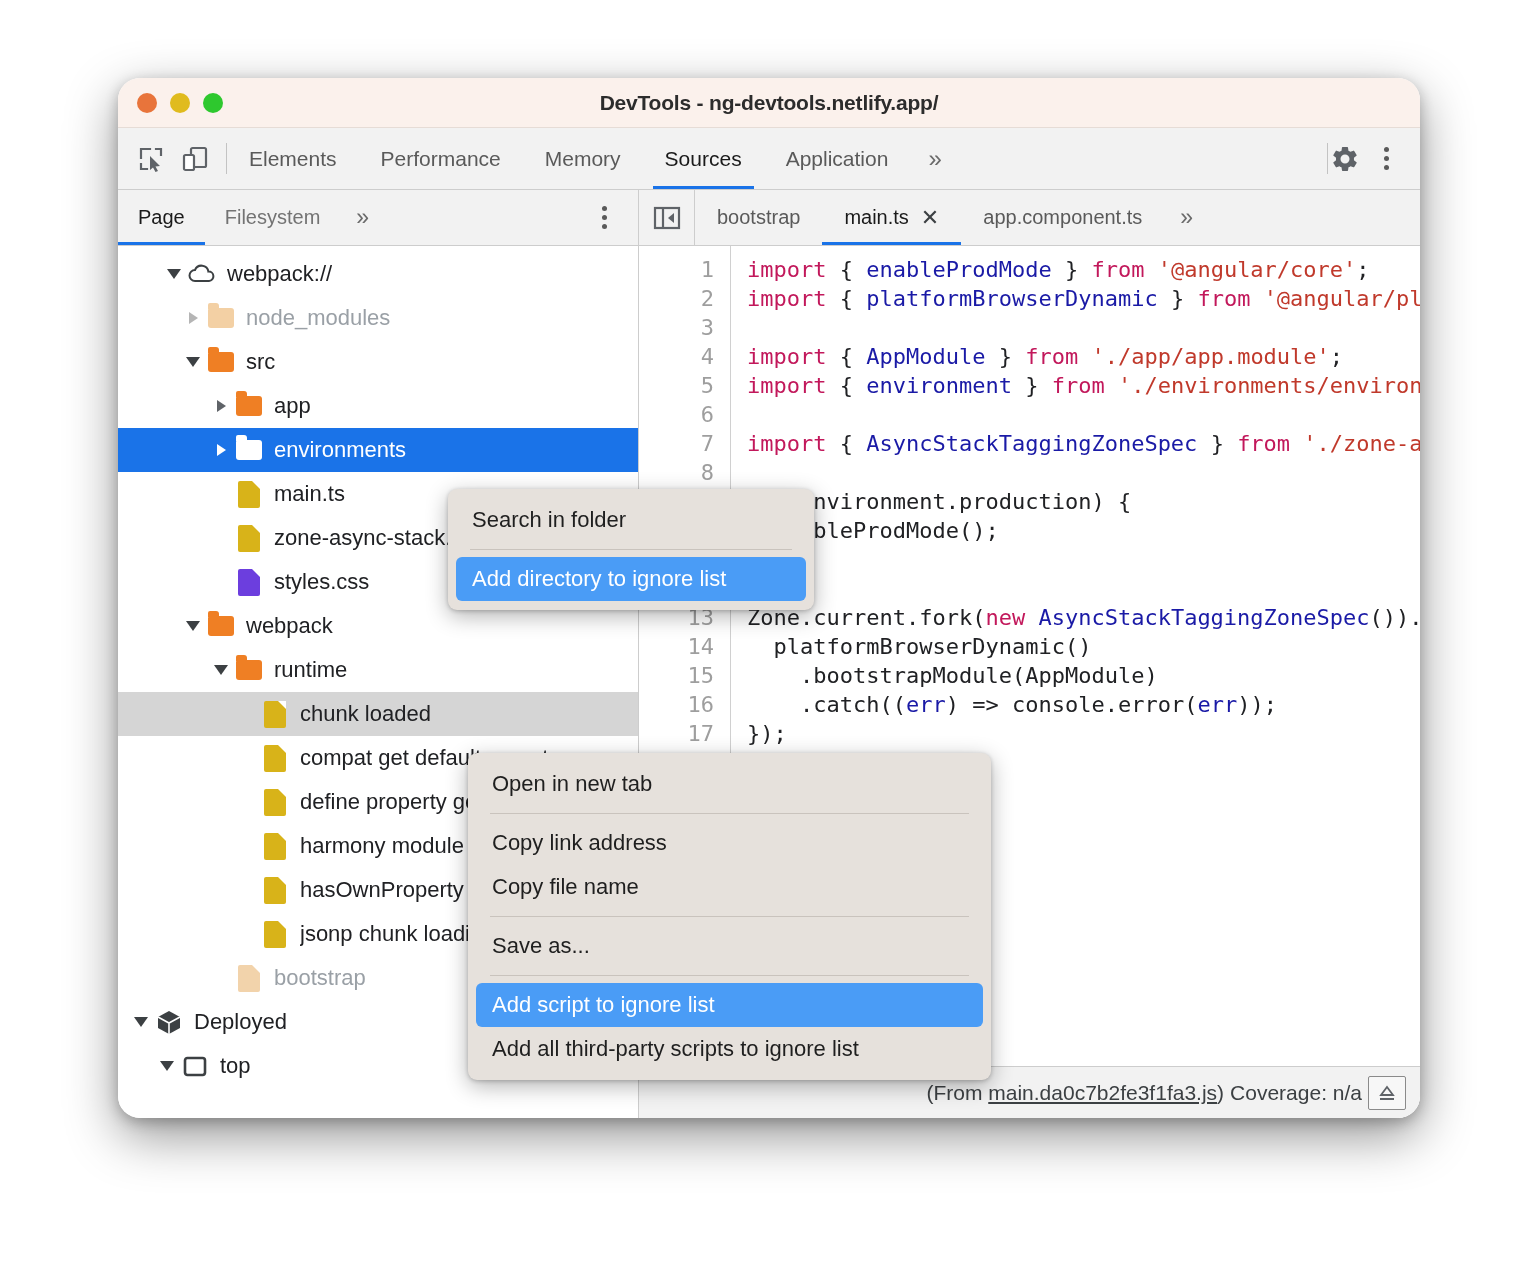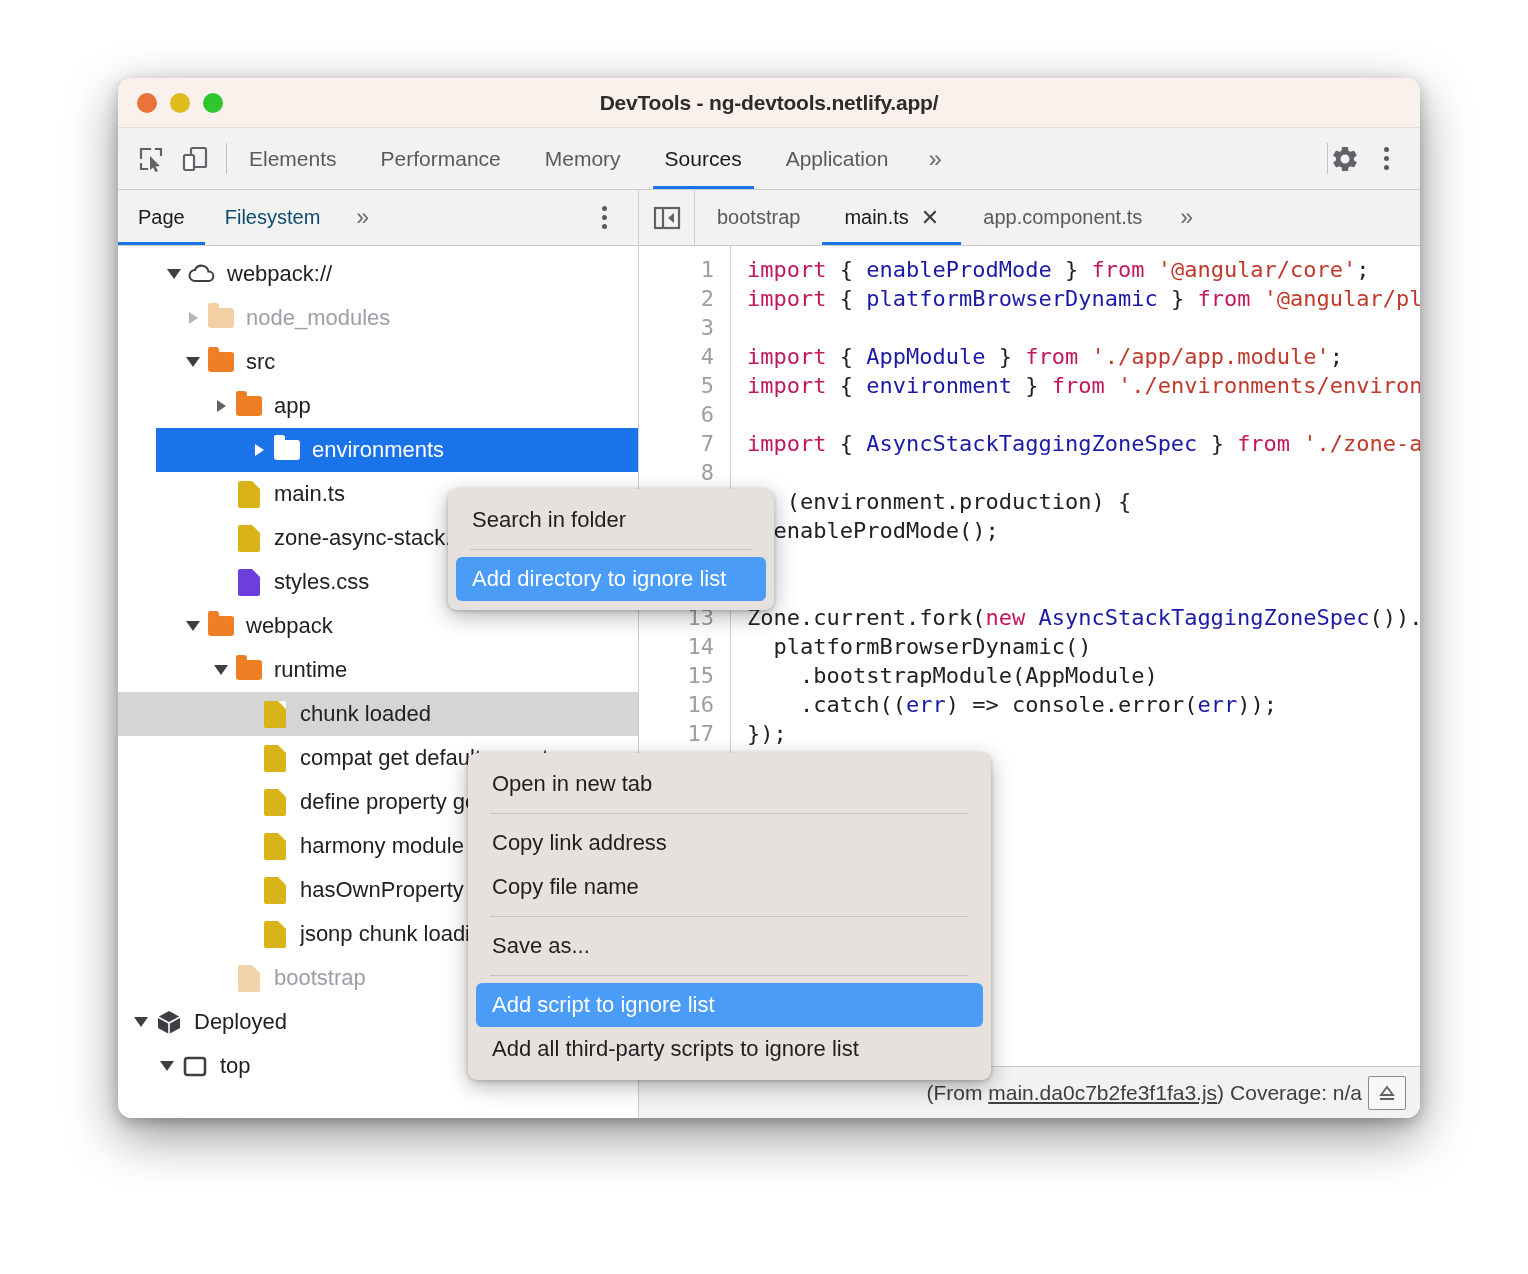--- a/index.html
+++ b/index.html
@@ -19,21 +19,21 @@
     background: #ffffff;
   }
 
   
   #window {
     position: absolute;
     left: 118px;
     top: 78px;
     width: 1302px;
     height: 1040px;
-    border-radius: 14px;
+    border-radius: 22px;
     background: #ffffff;
     box-shadow: 0 18px 52px rgba(0,0,0,0.42), 0 4px 14px rgba(0,0,0,0.24);
     overflow: hidden;
     display: flex;
     flex-direction: column;
   }
 
   
   #titlebar {
     position: relative;
@@ -142,21 +142,21 @@
     background: #f2f2f2;
     border-bottom: 1px solid #cdcdcd;
     display: flex;
     align-items: stretch;
   }
   .ntab {
     display: flex;
     align-items: center;
     padding: 0 20px;
     font-size: 20px;
-    color: #0c4a6e;
+    color: #737373;
     position: relative;
     white-space: nowrap;
   }
   .ntab.active { color: #1a1a1a; }
   .ntab.active::after {
     content: "";
     position: absolute;
     left: 0; right: 0; bottom: 0;
     height: 3px;
     background: #1a73e8;
@@ -179,21 +179,21 @@
   }
   .row {
     height: 44px;
     display: flex;
     align-items: center;
     font-size: 22px;
     color: #202124;
     white-space: nowrap;
     padding-right: 8px;
   }
-  .row.selected { background: #1a73e8; color: #ffffff; margin-left: 38px; }
+  .row.selected { background: #1a73e8; color: #ffffff; }
   .row.hovered  { background: #d5d5d5; }
   .row.dim { color: #9aa0a6; }
   .tw {
     width: 26px;
     flex: 0 0 26px;
     display: flex; align-items: center; justify-content: center;
     font-size: 0;
   }
   .tri {
     width: 0; height: 0;
@@ -374,21 +374,21 @@
     border-radius: 6px;
     padding-left: 16px;
     padding-right: 16px;
   }
   .ctxsep {
     height: 1px;
     background: #c9c3bd;
     margin: 7px 22px;
   }
 
-  #ctx-folder { left: 330px; top: 411px; width: 326px; }
+  #ctx-folder { left: 330px; top: 411px; width: 366px; }
   #ctx-file   { left: 350px; top: 675px; width: 523px; }
 </style>
 </head>
 <body>
 
 <div id="canvas">
 
   <div id="window">
 
     <div id="titlebar">

